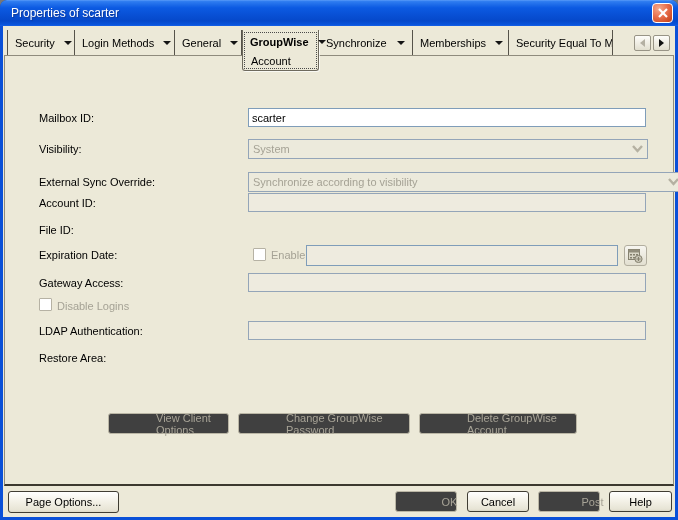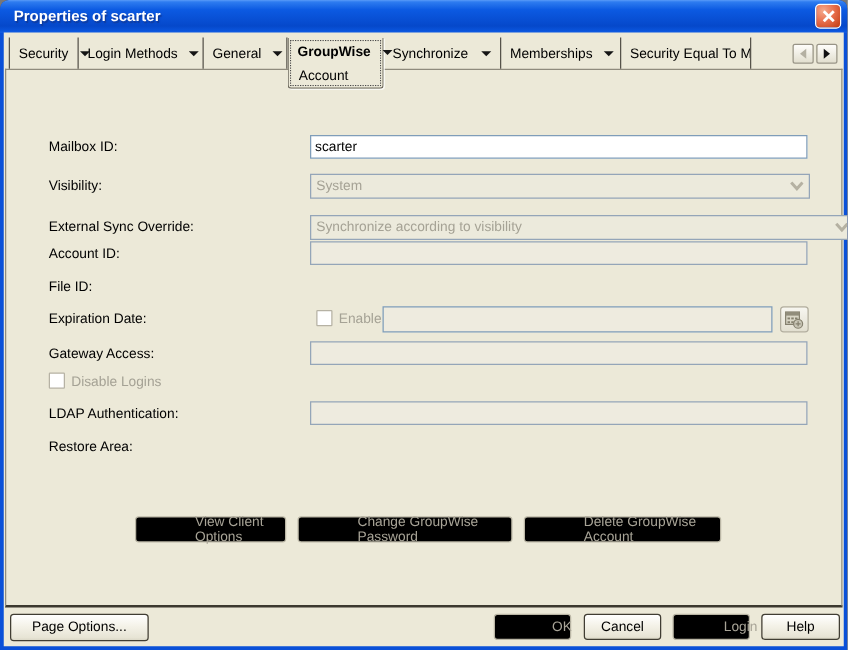--- a/index.html
+++ b/index.html
@@ -11,21 +11,21 @@
     background:#0a50d8; border-radius:7px 7px 0 0; overflow:hidden;
   }
 
   
   .titlebar {
     position:absolute; top:0; left:0; right:0; height:26px;
     background:linear-gradient(180deg,#5a9bf8 0%,#2e7cf0 6%,#0c5ae2 30%,#0548ca 80%,#0a55dd 96%,#1863e8 100%);
     border-radius:7px 7px 0 0;
     display:flex; align-items:center; padding:0 5px 0 11px;
   }
-  .title-text { color:#fff; font-weight:bold; font-size:12px; text-shadow:1px 1px 1px #103a9a; }
+  .title-text { color:#fff; font-weight:normal; font-size:12px; text-shadow:1px 1px 1px #103a9a; }
   .close-btn {
     margin-left:auto; width:21px; height:20px; border:1px solid #fff; border-radius:4px;
     background:radial-gradient(circle at 30% 25%, #f5a98c 0%, #e9704e 45%, #c03a10 100%);
     display:flex; align-items:center; justify-content:center; cursor:pointer;
   }
 
   
   .client { position:absolute; top:26px; left:3px; right:3px; bottom:3px; background:#ece9d8; }
 
   
@@ -82,21 +82,21 @@
     background:linear-gradient(180deg,#f7f6f0,#e2dfd0); display:flex; align-items:center; justify-content:center;
   }
 
   .xp-btn {
     position:absolute; height:21px; border:1px solid #403d33; border-radius:3px;
     background:linear-gradient(180deg,#ffffff 0%,#f4f2e8 45%,#e7e4d5 90%,#dcd9c8 100%);
     font-family:"Liberation Sans",sans-serif; font-size:11px; color:#000;
     display:flex; align-items:center; justify-content:center; cursor:pointer;
   }
   .xp-btn.disabled {
-    border-color:#bab6a5; color:#a8a497; background:#000000; cursor:default;padding-left:47px;
+    border-color:#bab6a5; color:#a8a497; background:#404040; cursor:default;padding-left:47px;
   }
 
   
   .footer { position:absolute; left:0; right:0; bottom:0; height:31px; }
 </style>
 </head>
 <body>
 
 <div class="window">
 
@@ -106,21 +106,21 @@
       <svg width="10" height="10" viewBox="0 0 10 10">
         <line x1="1" y1="1" x2="9" y2="9" stroke="#fff" stroke-width="2.2"></line>
         <line x1="9" y1="1" x2="1" y2="9" stroke="#fff" stroke-width="2.2"></line>
       </svg>
     </div>
   </div>
 
   <div class="client">
 
     <div class="tabstrip">
-      <div class="tab" style="width:56px">
+      <div class="tab" style="width:68px">
         <span>Security</span>
         <span class="arr"></span>
       </div>
       <div class="tab" style="width:100px">
         <span>Login Methods</span>
         <span class="arr"></span>
       </div>
       <div class="tab" style="width:67px">
         <span>General</span>
         <span class="arr"></span>
@@ -238,18 +238,18 @@
         <div class="xp-btn disabled" style="left:233px;width:172px">Change GroupWise Password</div>
         <div class="xp-btn disabled" style="left:414px;width:158px">Delete GroupWise Account</div>
       </div>
 
     </div>
 
     <div class="footer">
       <div class="xp-btn" style="left:5px;top:5px;width:111px;height:22px">Page Options...</div>
       <div class="xp-btn disabled" style="left:392px;top:5px;width:62px">OK</div>
       <div class="xp-btn" style="left:464px;top:5px;width:62px">Cancel</div>
-      <div class="xp-btn disabled" style="left:535px;top:5px;width:62px">Login</div>
+      <div class="xp-btn disabled" style="left:535px;top:5px;width:62px">Post</div>
       <div class="xp-btn" style="left:606px;top:5px;width:63px">Help</div>
     </div>
 
   </div>
 </div>
 
 </body></html>

